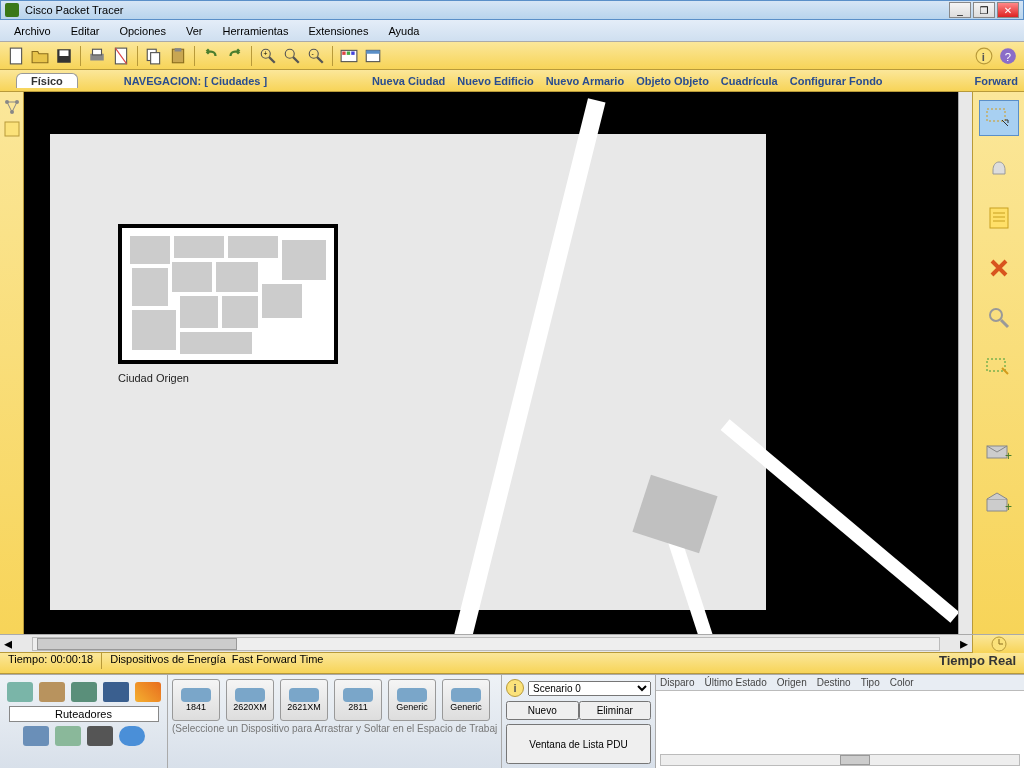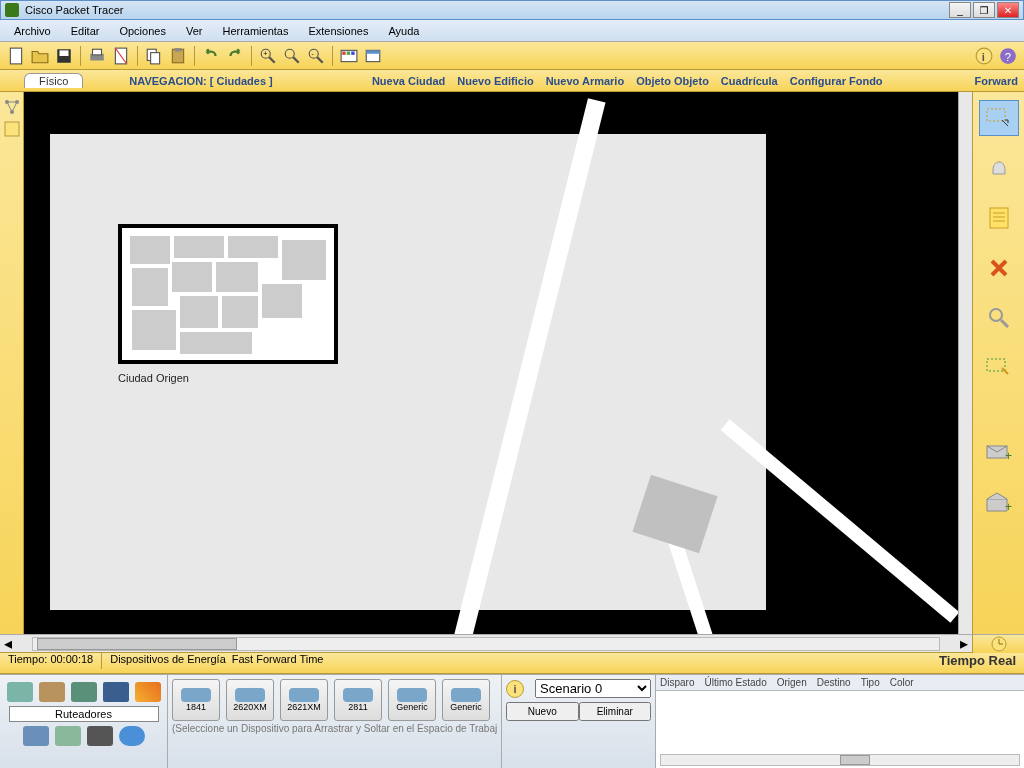--- a/index.html
+++ b/index.html
@@ -10,21 +10,21 @@
 .winbtn { width: 22px; height: 16px; margin-left: 2px; border: 1px solid #888; display: inline-flex; align-items: center; justify-content: center; font-size: 10px; background: linear-gradient(#f5f5f5,#ddd); cursor: pointer; }
 .winbtn.close { background: linear-gradient(#f88,#d22); color: #fff; }
 .menubar { height: 22px; background: linear-gradient(to bottom, #e4edf8, #cfdff0); display: flex; align-items: center; padding: 0 4px; font-size: 11px; border-bottom: 1px solid #aaa; }
 .menubar span { padding: 2px 10px; cursor: pointer; }
 .toolbar { height: 28px; background: linear-gradient(to bottom,#fbe79a,#f7d458); display: flex; align-items: center; padding: 0 6px; gap: 4px; border-bottom: 1px solid #b89a3a; }
 .tbtn { width: 20px; height: 20px; display: inline-flex; align-items: center; justify-content: center; cursor: pointer; }
 .tbtn svg { width: 18px; height: 18px; }
 .tsep { width: 1px; height: 20px; background: #b89a3a; margin: 0 2px; }
 .tspacer { flex: 1; }
 .physbar { height: 22px; background: linear-gradient(to bottom,#fbe79a,#f7d458); display: flex; align-items: center; font-size: 11px; border-bottom: 1px solid #b89a3a; position: relative; }
-.phystab { background: #fff; border: 1px solid #999; border-bottom: none; padding: 1px 14px; border-radius: 6px 6px 0 0; margin-left: 24px; font-weight: normal; color: #333; }
+.phystab { background: #fff; border: 1px solid #999; border-bottom: none; padding: 1px 14px; border-radius: 6px 6px 0 0; margin-left: 16px; font-weight: bold; color: #333; }
 .navlabel { color: #2a4d8f; font-weight: bold; padding: 0 6px; margin-left: 40px; }
 .navcmd { color: #2a4d8f; font-weight: bold; padding: 0 6px; cursor: pointer; }
 .workrow { display: flex; height: 542px; }
 .leftgutter { width: 24px; background: linear-gradient(to bottom,#fbe79a,#f7d458); border-right: 1px solid #b89a3a; display: flex; flex-direction: column; align-items: center; padding-top: 6px; }
 .leftgutter .small { width: 18px; height: 18px; margin-bottom: 4px; }
 .workspace { flex: 1; background: #000; position: relative; overflow: hidden; }
 .canvas { position: absolute; left: 26px; top: 42px; width: 716px; height: 476px; background: #e8e8e8; }
 .canvas .road1 { position: absolute; left: 470px; top: -42px; width: 18px; height: 560px; background: #fff; transform: rotate(14deg); }
 .canvas .road2 { position: absolute; left: 640px; top: 380px; width: 300px; height: 14px; background: #fff; transform: rotate(40deg); }
 .canvas .road3 { position: absolute; left: 640px; top: 375px; width: 14px; height: 200px; background: #fff; transform: rotate(-18deg); }
@@ -49,21 +49,21 @@
 .catrow .dev { width:26px; height:20px; border-radius:3px; cursor:pointer; }
 .catlabel { width: 150px; background:#fff; border:1px solid #888; text-align:center; padding:1px; margin-top:2px;}
 .devmid { width: 334px; border-right: 1px solid #aaa; display:flex; flex-direction:column; padding:4px; }
 .routerrow { display:flex; gap:6px; }
 .rcard { width:48px; height:42px; background:linear-gradient(#f5f5f5,#ddd); border:1px solid #999; border-radius:3px; display:flex; flex-direction:column; align-items:center; justify-content:space-between; padding:8px; cursor:pointer; font-size:9px; }
 .rcard .ric { width:30px; height:22px; background:#7aa6c9; border-radius:4px; }
 .hint { color:#777; font-size:10px; text-align:center; margin-top:2px; white-space:nowrap; overflow:hidden;}
 .devscen { width: 154px; border-right:1px solid #aaa; padding:4px; display:flex; flex-direction:column; gap:4px; }
 .scenrow { display:flex; align-items:center; gap:4px; }
 .scenrow .i { width:18px; height:18px; border-radius:50%; background:#fbe27a; border:1px solid #b89a3a; display:flex; align-items:center; justify-content:center; font-weight:bold; font-size:11px; color:#555;}
-.scenrow select { flex:1; font-size:13px;margin-left:7px; }
+.scenrow select { flex:1; font-size:10px; }
 .btnrow { display:flex; }
 .btnrow button, .devscen button { flex:1; font-size:10px; padding:2px; }
 .devpdu { flex:1; display:flex; flex-direction:column; }
 .pduhdr { display:flex; font-size:10px; color:#444; padding:2px 4px; gap:10px; border-bottom:1px solid #bbb; background:#e8edf3;}
 .pducontent { flex:1; background:#fff; position:relative; }
 .pduscroll { position:absolute; bottom:2px; left:4px; right:4px; height:12px; background:#eee; border:1px solid #bbb; }
 .pduscroll .th { position:absolute; left:50%; width:30px; top:0; bottom:0; background:#ccc; border:1px solid #999; }
 </style>
 </head>
 <body>
@@ -372,20 +372,21 @@
   </div>
   <div class="devscen">
     <div class="scenrow">
       <span class="i">i</span>
       <select><option>Scenario 0</option></select>
     </div>
     <div class="btnrow">
       <button>Nuevo</button>
       <button>Eliminar</button>
     </div>
+    <button>Ventana de Lista PDU</button>
   </div>
   <div class="devpdu">
     <div class="pduhdr">
       <span>Disparo</span>
       <span>Último Estado</span>
       <span>Origen</span>
       <span>Destino</span>
       <span>Tipo</span>
       <span>Color</span>
     </div>

